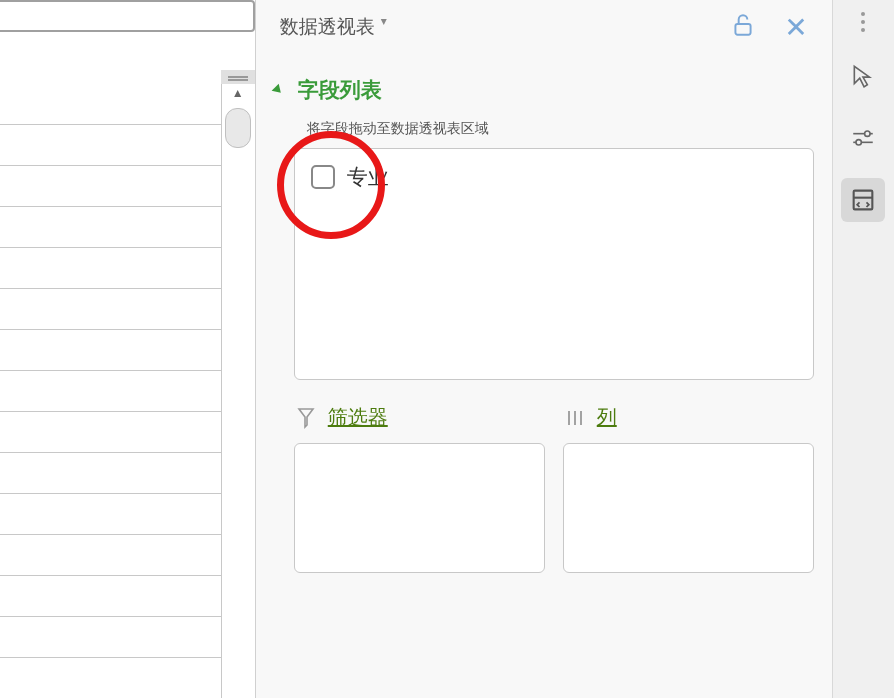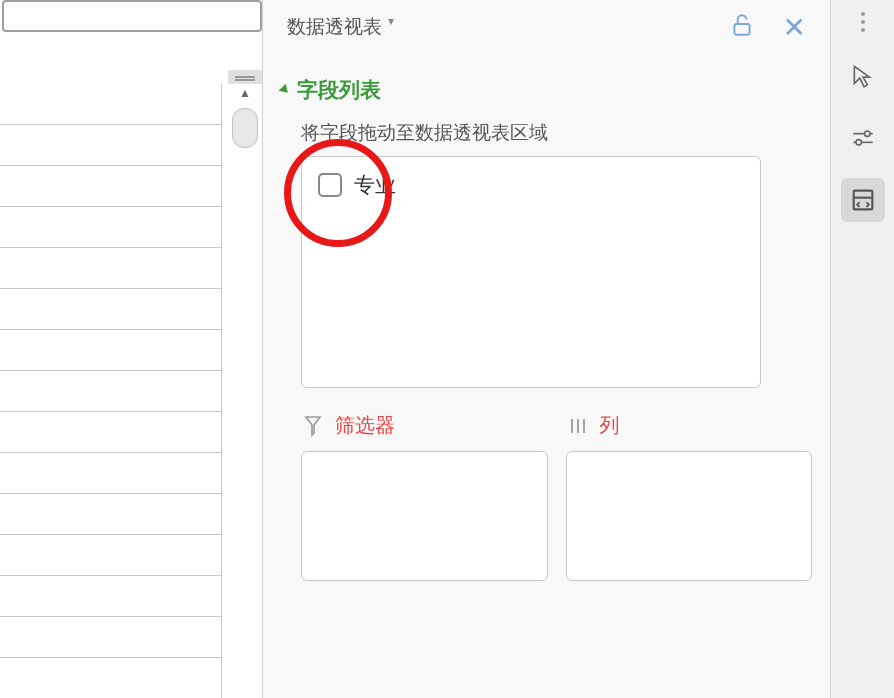--- a/index.html
+++ b/index.html
@@ -158,49 +158,49 @@
     }
     
     
     .section {
       margin-top: 18px;
     }
     
     .section-header {
       display: flex;
       align-items: center;
-      gap: 8px;
+      gap: 16px;
       padding: 4px 0;
     }
     
     .section-toggle {
       width: 0;
       height: 0;
       border-left: 8px solid #3a9b3a;
       border-top: 5px solid transparent;
       border-bottom: 5px solid transparent;
       transform: rotate(45deg);
     }
     
     .section-title {
       font-size: 21px;
       font-weight: 600;
       color: #3a9b3a;
     }
     
     .section-hint {
-      font-size: 19px;
+      font-size: 14px;
       color: #555;
-      margin: 12px 0 10px 20px;
+      margin: 12px 0 10px 33px;
     }
     
     
     .field-list-box {
       margin-left: 20px;
-      width: 460px;
+      width: 520px;
       height: 232px;
       background: #fff;
       border: 1px solid #c8c8c8;
       border-radius: 6px;
       padding: 14px 16px;
       position: relative;
     }
     
     .field-item {
       display: flex;
@@ -248,21 +248,22 @@
       display: flex;
       flex-direction: column;
     }
     
     .area-header {
       display: flex;
       align-items: center;
       gap: 10px;
       padding: 6px 0;
       font-size: 20px;
-      color: #ef4444;
+      color: #4d7c0f;
+      text-decoration: underline;
     }
     
     .area-icon {
       display: flex;
       align-items: center;
       justify-content: center;
       width: 24px;
       height: 24px;
       color: #888;
     }

